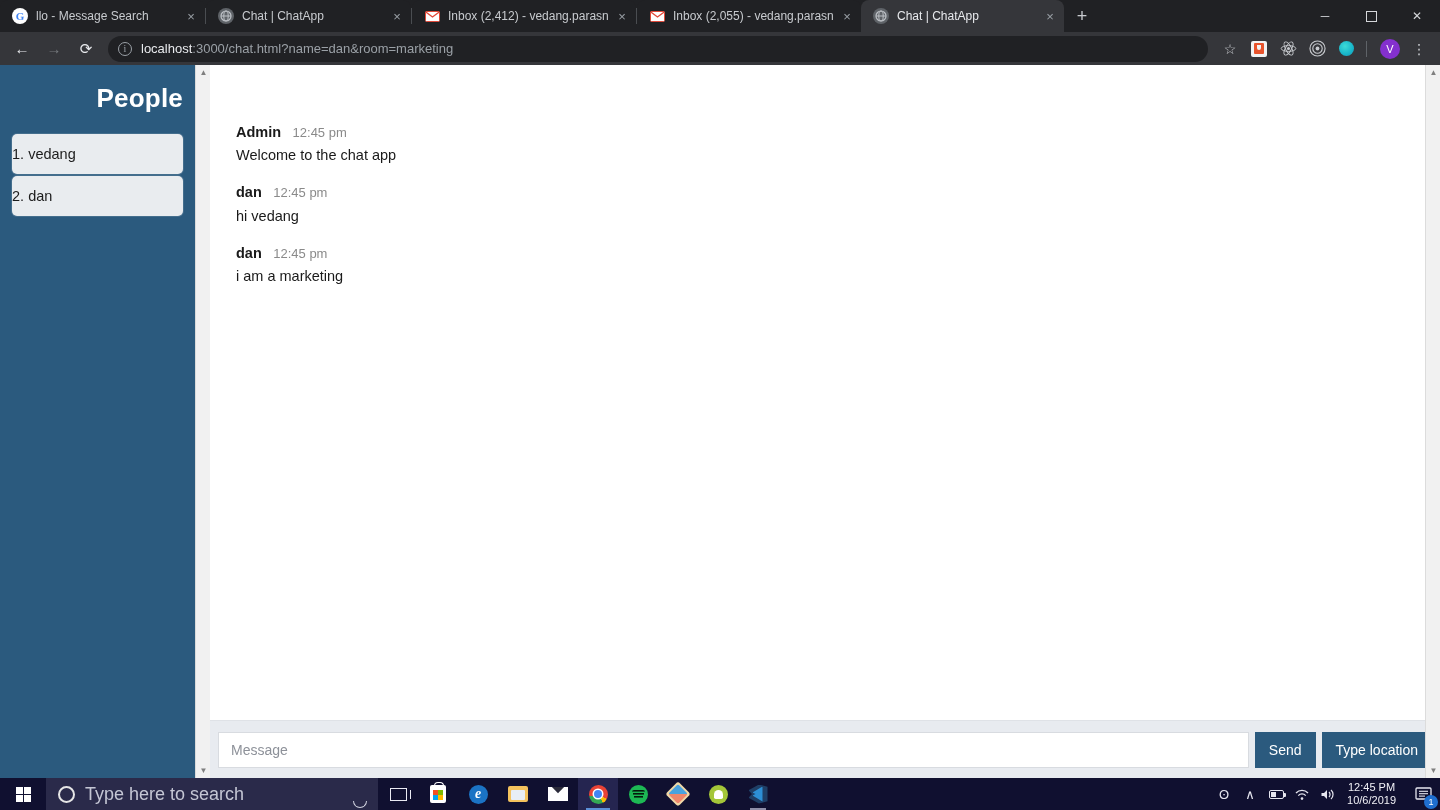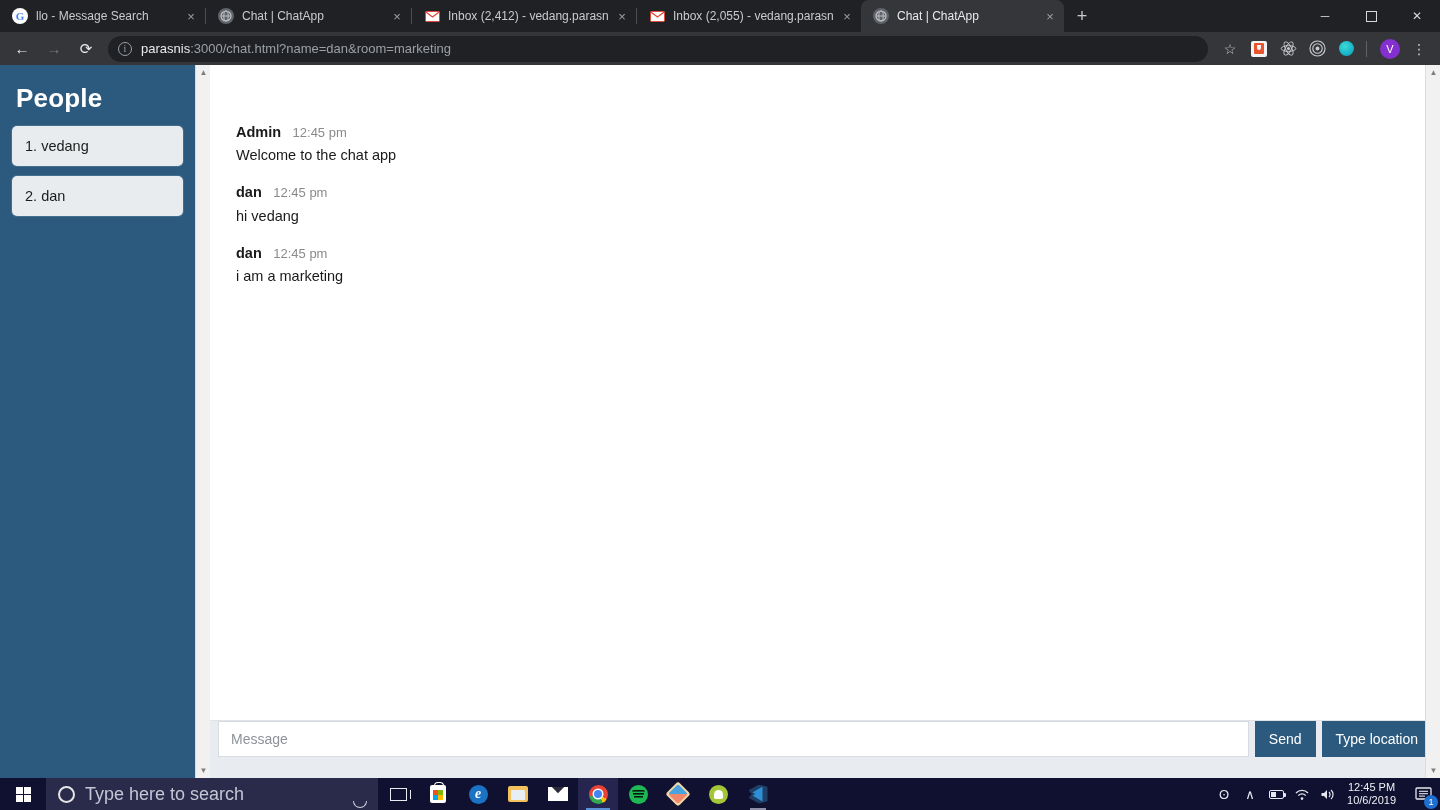--- a/index.html
+++ b/index.html
@@ -115,26 +115,27 @@
   .viewport {
     height: 713px; width: 1440px; background: #fff;
     display: flex; position: relative; overflow: hidden;
   }
   .sidebar {
     width: 195px; flex: 0 0 195px; background: #2b5a7e;
     padding: 14px 12px 0 12px;
   }
   .sb-title {
     color: #fff; font-size: 26px; font-weight: bold; letter-spacing: .2px;
-    margin: 4px 0 12px 4px;
+    margin: 4px 0 20px 4px;
+    text-align: right;
   }
   .sb-list { list-style: none; }
   .sb-item {
     background: #e9ecef; border-radius: 5px; color: #1c1c1c;
-    font-size: 14.5px; padding: 12px 0 12px 13px; margin-bottom: 10px;
+    font-size: 14.5px; padding: 12px 0 12px 0; margin-bottom: 2px;
     box-shadow: 0 0 0 1px rgba(255,255,255,.12);
   }
 
   
   .scrollcol {
     width: 15px; flex: 0 0 15px; background: #f1f1f1;
     border-left: 1px solid #dadada; position: relative;
   }
   .sc-arrow {
     position: absolute; left: 0; width: 15px; height: 15px;
@@ -149,21 +150,21 @@
     background: #fff; min-width: 0;
   }
   .messages { flex: 1 1 auto; padding: 22px 0 0 26px; overflow: hidden; margin-top: 35px; }
   .msg { margin-bottom: 19px; }
   .msg-meta { line-height: 1.2; }
   .msg-name { font-size: 14.5px; font-weight: bold; color: #1a1a1a; }
   .msg-time { font-size: 13px; color: #8a8a8a; margin-left: 7px; }
   .msg-body { font-size: 14.5px; color: #1a1a1a; margin-top: 6px; }
 
   .composer {
-    flex: 0 0 58px; background: #e8ebf0; display: flex; align-items: flex-start;
+    flex: 0 0 58px; background: #e8ebf0; display: flex; align-items: center;
     padding: 0 8px; border-top: 1px solid #dfe2e7;
   }
   .msg-input {
     flex: 1 1 auto; height: 36px; background: #fff; border: 1px solid #d8dbe0;
     font-size: 14px; color: #222; padding: 0 12px;
     font-family: "Liberation Sans", sans-serif; outline: none; min-width: 0;
   }
   .msg-input::placeholder { color: #8d9199; }
   .btn {
     height: 36px; background: #2b5a7e; color: #fff; border: none;
@@ -365,21 +366,21 @@
     </div>
   </div>
 
   <div class="toolbar">
     <div class="navbtn">←</div>
     <div class="navbtn disabled">→</div>
     <div class="navbtn">⟳</div>
 
     <div class="omnibox">
       <span class="omni-icon">i</span>
-      <span class="omni-text"><b>parasnis</b><span>:3000/chat.html?name=dan&amp;room=marketing</span></span>
+      <span class="omni-text"><b>localhost</b><span>:3000/chat.html?name=dan&amp;room=marketing</span></span>
     </div>
 
     <div class="tb-icons">
       <div class="tbi">☆</div>
       <div class="tbi">
         <span class="ext-box">
             <span class="ext-inner"></span>
           </span>
       </div>
       <div class="tbi">

